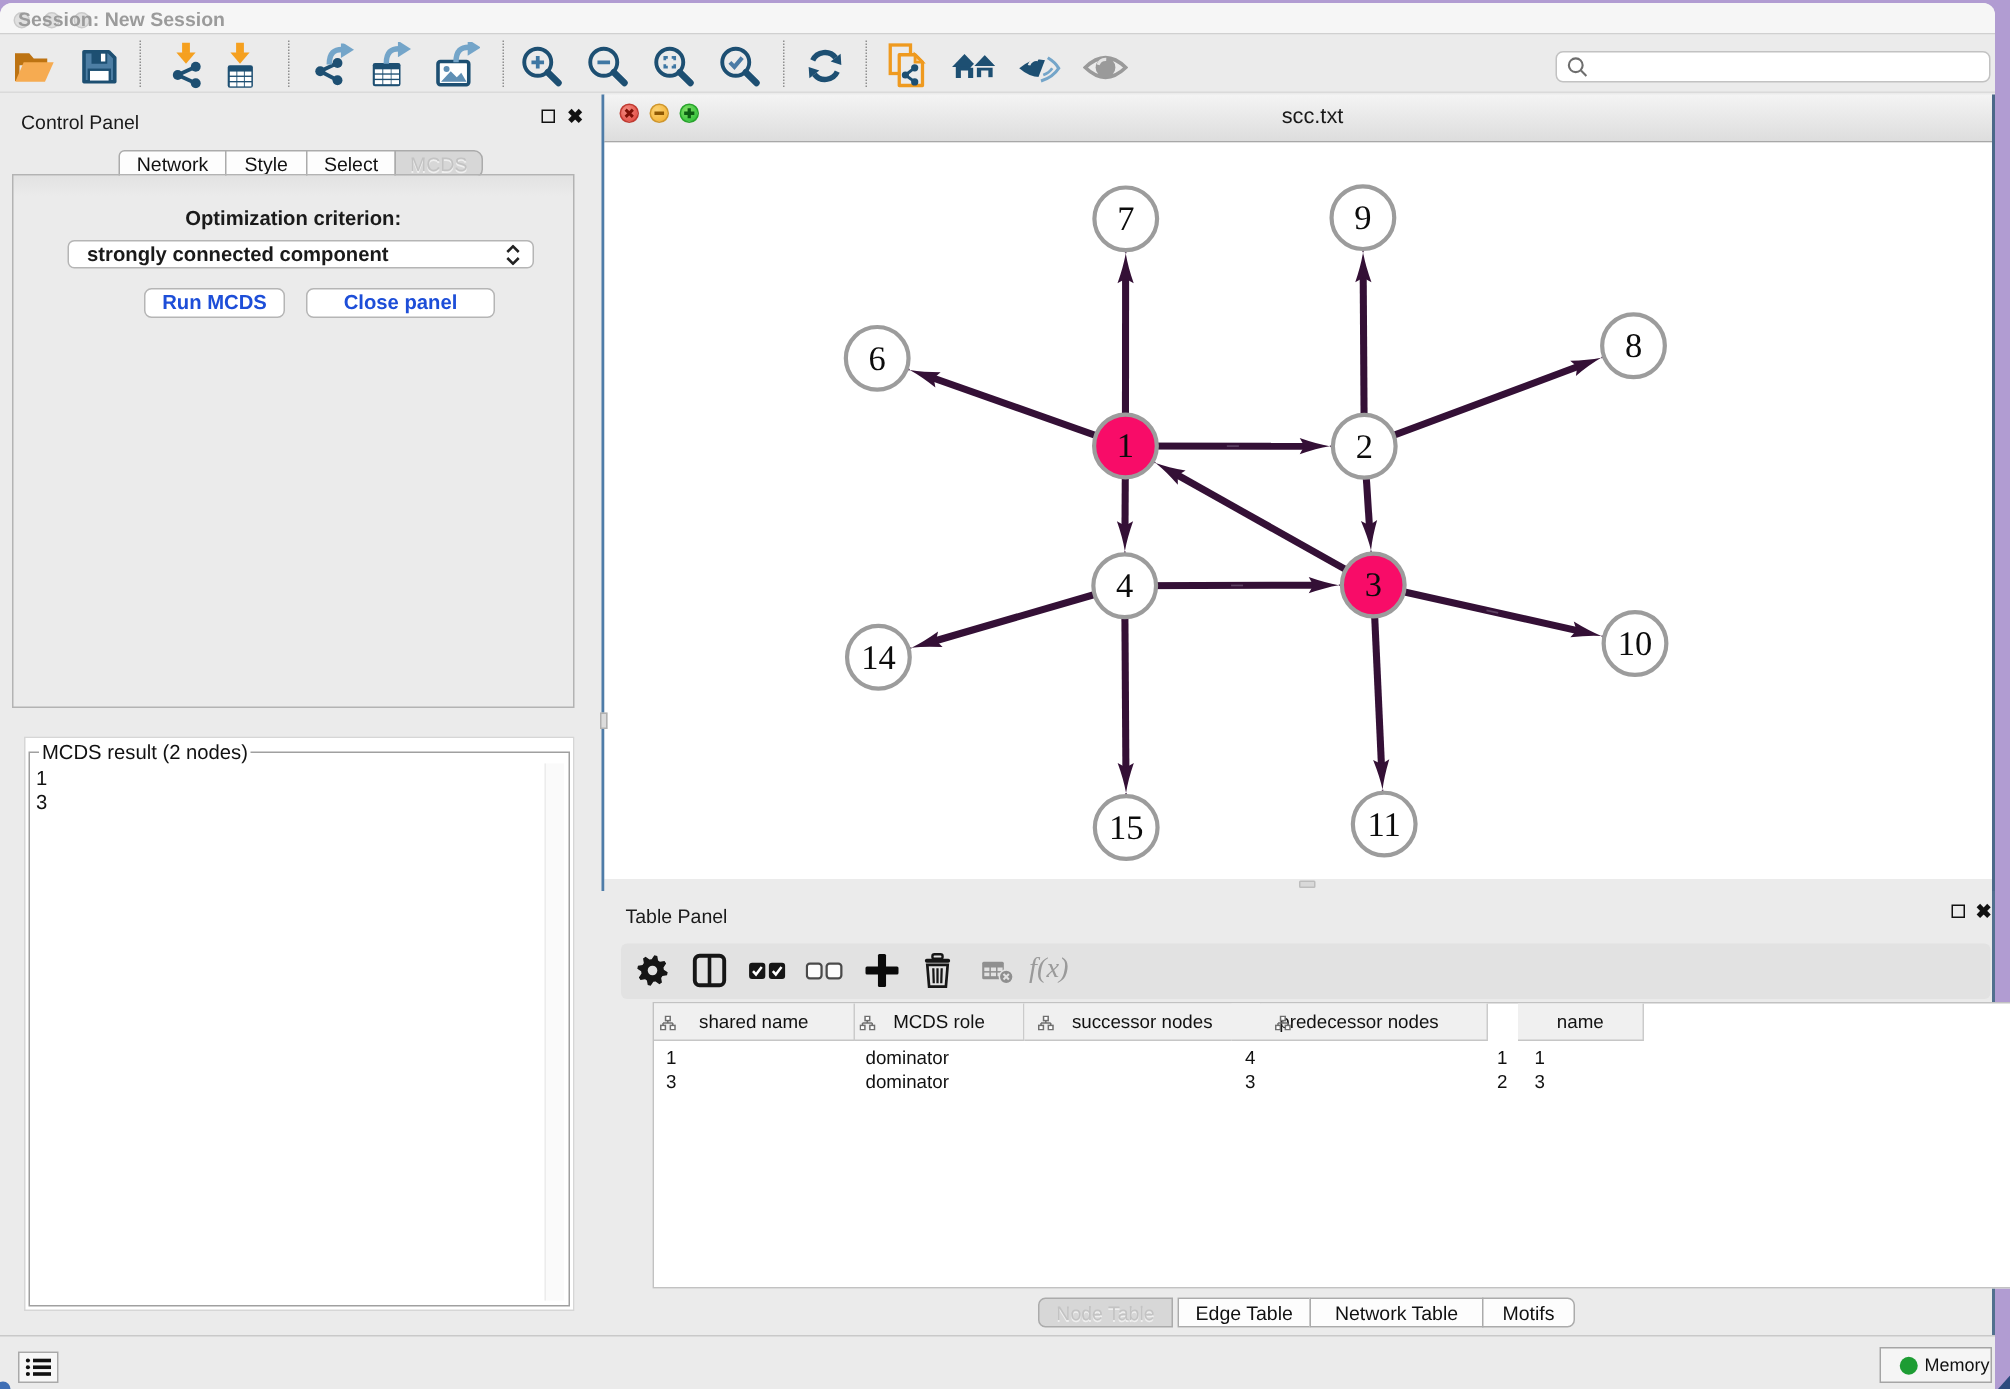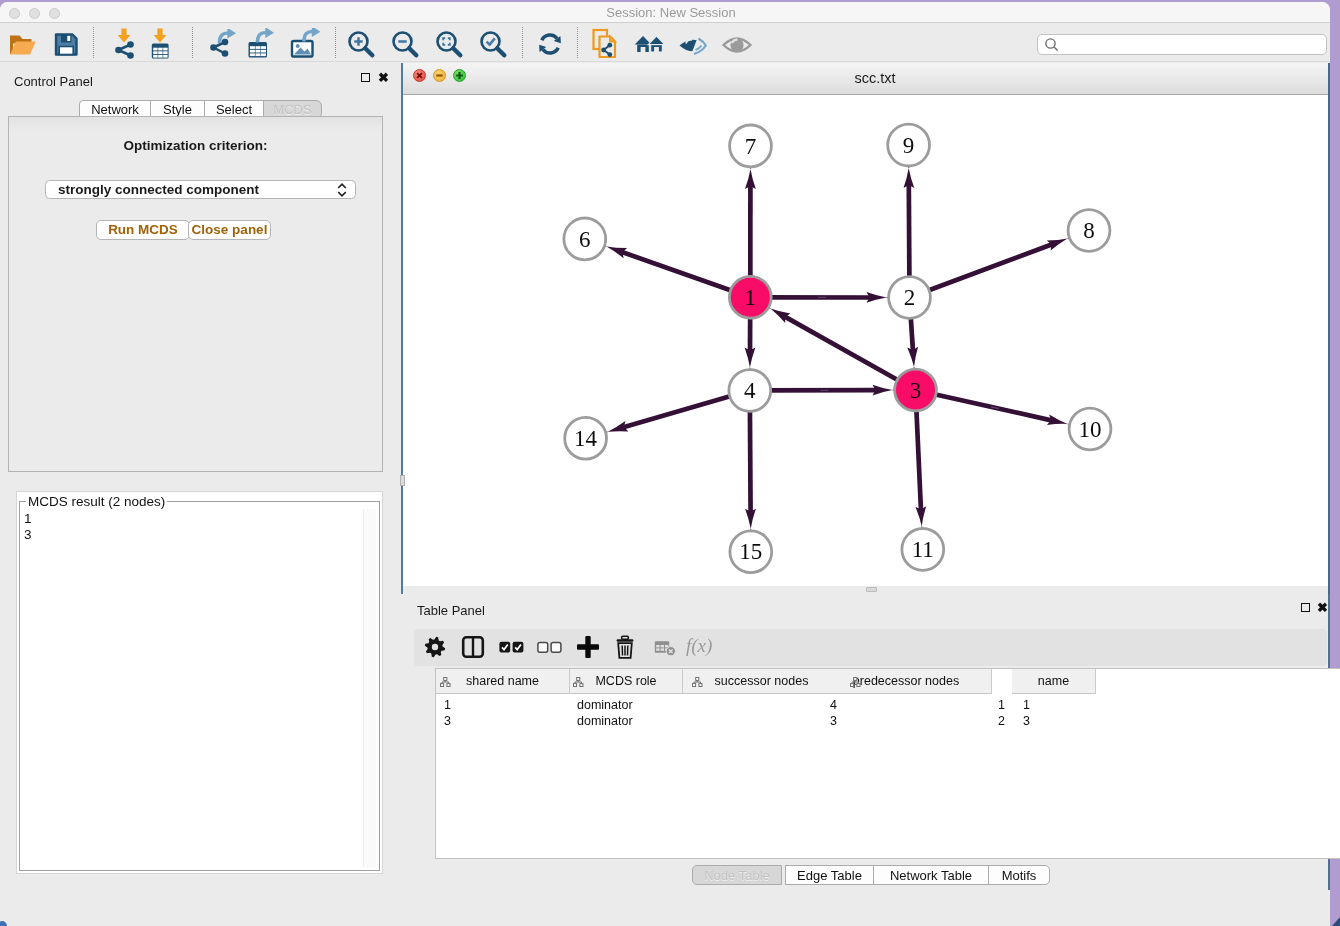--- a/index.html
+++ b/index.html
@@ -4,41 +4,41 @@
 <style>
   * { margin:0; padding:0; box-sizing:border-box; }
   html,body { width:1340px; height:926px; overflow:hidden; }
   body { background:#b19cd2; font-family:"Liberation Sans",sans-serif; }
   #appwin { position:absolute; left:0; top:2px; width:1330px; height:924px; background:#ebebeb;
             border-radius:8px 8px 0 0; }
   #titlebar { position:absolute; left:0; top:0; width:100%; height:21px; background:#f6f6f6;
               border-radius:8px 8px 0 0; border-bottom:1px solid #d0d0d0; }
   .tl { position:absolute; top:6px; width:11px; height:11px; border-radius:50%;
         background:#e0e0e0; border:1px solid #cacaca; }
-  #wintitle { position:absolute; top:3px; width:100%; padding-left:12px; text-align:center; color:#9b9b9b; font-size:13px; }
+  #wintitle { position:absolute; top:3px; width:100%; padding-left:12px; color:#9b9b9b; font-size:13px;font-weight:bold; }
   #toolbar { position:absolute; left:0; top:21px; width:100%; height:39px; border-bottom:1px solid #dadada; }
   .sep { position:absolute; top:4px; height:31px; width:0px; border-left:1px dotted #8f8f8f; }
   .ticon { position:absolute; top:3px; }
   #searchbox { position:absolute; left:1037px; top:11px; width:290px; height:21px; background:#fff;
                border:1px solid #c2c2c2; border-radius:5px; }
   
   #cpanel { position:absolute; left:0; top:61px; width:391px; height:828px; }
   .phead { font-size:13px; color:#1a1a1a; }
   .wicon { position:absolute; width:9px; height:9px; border:1.4px solid #111; }
   .xicon { position:absolute; font-size:13px; font-weight:bold; color:#111; line-height:11px; }
   .tab { position:absolute; top:0; height:19px; background:#fdfdfd; border:1px solid #ababab;
          text-align:center; font-size:13px; color:#111; line-height:18px; }
   .tabsel { background:#d7d7d7; color:#c3c3c3; text-shadow:0 1px 0 #efefef; }
   #cpcontent { position:absolute; left:8px; top:53px; width:375px; height:356px;
                border:1px solid #b3b3b3; background:linear-gradient(#e2e2e2,#ebebeb 14px);font-weight:bold; }
   #optlabel { position:absolute; left:0; top:21px; width:100%; text-align:center; font-size:13.5px; color:#1a1a1a; }
   #combo { position:absolute; left:36px; top:43px; width:311px; height:19px; background:#fff;
-           border:1px solid #b5b5b5; border-radius:4.5px; font-size:13.5px; color:#1a1a1a; line-height:17px;margin-top:20px; }
+           border:1px solid #b5b5b5; border-radius:4.5px; font-size:13.5px; color:#1a1a1a; line-height:17px; }
   .btn { position:absolute; top:75px; height:20px; background:#fff; border:1px solid #b5b5b5;
-         border-radius:5px; text-align:center; font-size:13.5px; color:#a16207; line-height:18px;margin-top:28px; }
+         border-radius:5px; text-align:center; font-size:13.5px; color:#1d4ed8; line-height:18px; }
   #results { position:absolute; left:16px; top:428px; width:367px; height:383px; background:#fff;
              border:1px solid #d6d6d6; }
   #fset { position:absolute; left:2px; top:9px; width:361px; height:370px; border:1px solid #a0a0a0; }
   #fleg { position:absolute; left:6px; top:-8px; background:#fff; padding:0 2px; font-size:13.5px; color:#111; }
   .fitem { position:absolute; left:4px; font-size:13.5px; color:#111; }
   #fscroll { position:absolute; right:3px; top:7px; width:13px; height:358px; background:#fafafa;
              border-left:1px solid #ececec; }
   
   #netwin { position:absolute; left:401px; top:61px; width:929px; height:531px;
             border-left:2px solid #4e7ca8; border-right:2px solid #4a6888; }
@@ -228,21 +228,21 @@
   <div id="cpcontent">
     <div id="optlabel">Optimization criterion:</div>
     <div id="combo">
           <span style="position:absolute;left:12px;top:0px">strongly connected component</span>
       <svg width="10" height="14" viewBox="0 0 10 14" style="position:absolute;right:8px;top:2px">
         <path d="M1.2 5 L5 1.2 L8.8 5" fill="none" stroke="#222" stroke-width="1.7"></path>
         <path d="M1.2 9 L5 12.8 L8.8 9" fill="none" stroke="#222" stroke-width="1.7"></path>
       </svg>
     </div>
     <div class="btn" style="left:87px;width:94px">Run MCDS</div>
-    <div class="btn" style="left:179px;width:83px">Close panel</div>
+    <div class="btn" style="left:195px;width:126px">Close panel</div>
   </div>
   <div id="results">
     <div id="fset">
       <div id="fleg">MCDS result (2 nodes)</div>
       <div class="fitem" style="top:9px">1</div>
       <div class="fitem" style="top:25px">3</div>
       <div id="fscroll"></div>
     </div>
   </div>
 </div>
@@ -425,19 +425,37 @@
 <span class="td" style="left:141px;top:44px">dominator</span>
 <span class="td" style="left:330px;top:44px;width:71px;text-align:right">3</span>
 <span class="td" style="left:498px;top:44px;width:71px;text-align:right">2</span>
 <span class="td" style="left:587px;top:44px">3</span>
       </div>
   <div class="btab tabsel" style="left:289px;top:271px;width:90px;border-radius:5px 0 0 5px">Node Table</div>
   <div class="btab" style="left:382px;top:271px;width:89px">Edge Table</div>
   <div class="btab" style="left:470px;top:271px;width:116px">Network Table</div>
   <div class="btab" style="left:585px;top:271px;width:62px;border-radius:0 5px 5px 0">Motifs</div>
 </div>
+<div id="statusbar">
+  <div id="listbtn">
+    <svg width="17" height="13" viewBox="0 0 17 13" style="position:absolute;left:4px;top:3px">
+      <circle cx="1.6" cy="2" r="1.4" fill="#111"></circle>
+          <rect x="5" y="0.8" width="12" height="2.4" fill="#111"></rect>
+      <circle cx="1.6" cy="6.5" r="1.4" fill="#111"></circle>
+          <rect x="5" y="5.3" width="12" height="2.4" fill="#111"></rect>
+      <circle cx="1.6" cy="11" r="1.4" fill="#111"></circle>
+          <rect x="5" y="9.8" width="12" height="2.4" fill="#111"></rect>
+    </svg>
+  </div>
+  <div id="membtn">
+    <svg width="13" height="13" viewBox="0 0 13 13" style="position:absolute;left:12px;top:5px">
+      <circle cx="6.5" cy="6.5" r="6" fill="#1d9c33"></circle>
+        </svg>
+    <span style="position:absolute;left:29px;top:4px">Memory</span>
+  </div>
+</div>
 </div>
 <svg width="10" height="8" viewBox="0 0 10 8" style="position:absolute;left:0px;top:918px">
   <circle cx="2" cy="8" r="5" fill="#3f6fb5"></circle>
   </svg>
 <svg width="8" height="9" viewBox="0 0 8 9" style="position:absolute;left:1332px;top:917px">
   <path d="M8 0 L8 9 L0 9 Z" fill="#2d4b7e"></path>
   </svg>
 
 </body></html>

